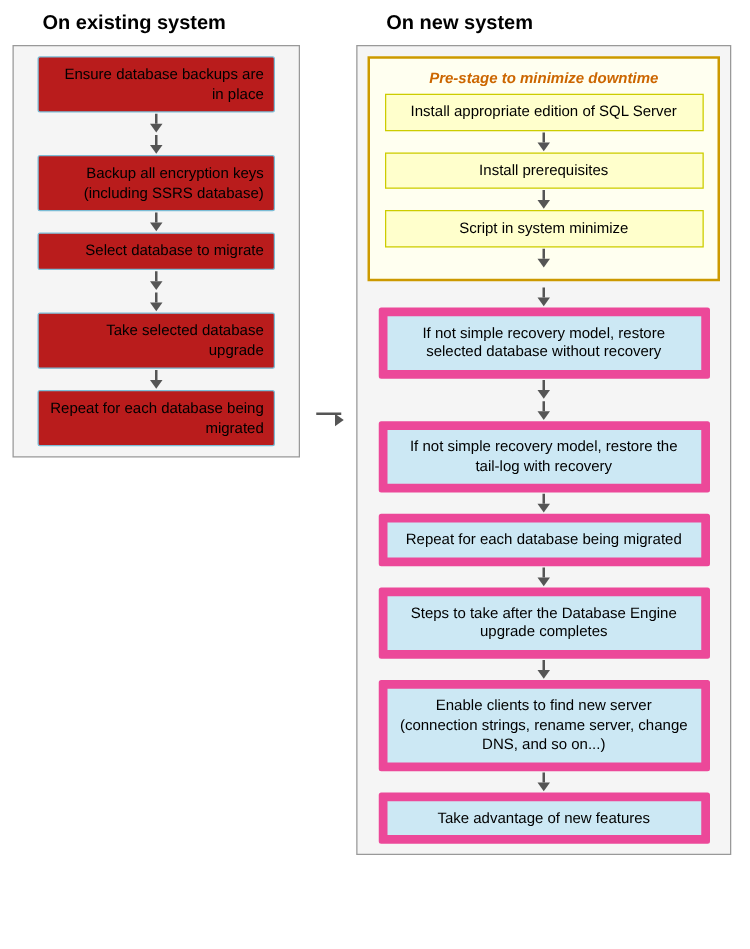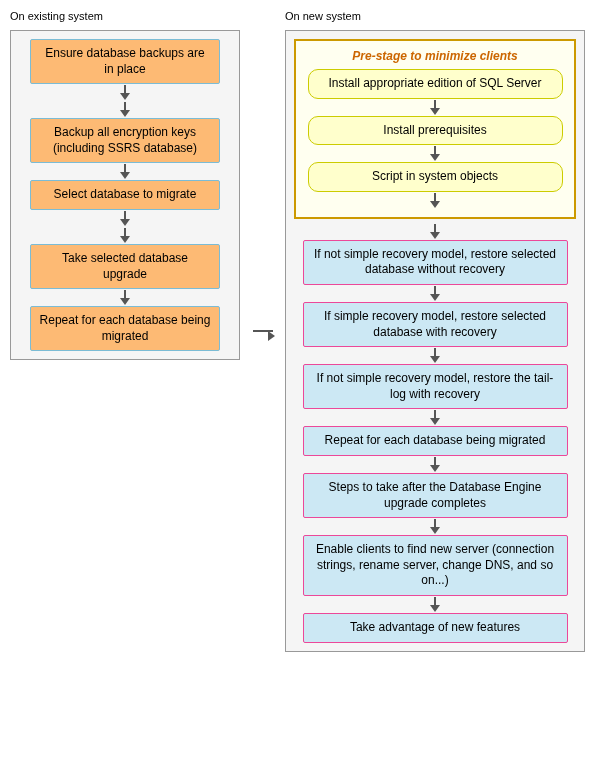--- a/index.html
+++ b/index.html
@@ -21,40 +21,41 @@
       flex-direction: column;
       align-items: center;
     }
     .col-left {
       width: 230px;
     }
     .col-right {
       width: 300px;
     }
     .col-title {
-      font-size: 11px;
-      font-weight: normal;
+      font-size: 16px;
+      font-weight: bold;
       margin-bottom: 8px;
       align-self: flex-start;
+      margin-left: 24px;
     }
     .outer-box {
       border: 1px solid #999;
       padding: 8px;
       width: 100%;
       display: flex;
       flex-direction: column;
       align-items: center;
       background: #f5f5f5;
     }
     .box {
-      background: #fdba74;
+      background: #b91c1c;
       border: 1px solid #7bbcd5;
       border-radius: 2px;
       padding: 6px 8px;
-      text-align: center;
+      text-align: right;
       width: 190px;
       line-height: 1.3;
     }
     .arrow-with-line {
       display: flex;
       flex-direction: column;
       align-items: center;
       margin: 1px 0;
     }
     .arrow-with-line .line {
@@ -82,31 +83,31 @@
     .prestage-title {
       font-style: italic;
       font-weight: bold;
       font-size: 12px;
       color: #cc6600;
       margin-bottom: 6px;
       text-align: center;
     }
     .box-right {
       background: #cce8f4;
-      border: 1px solid #ec4899;
+      border: 7px solid #ec4899;
       border-radius: 2px;
       padding: 6px 8px;
       text-align: center;
       width: 265px;
       line-height: 1.3;
     }
     .box-right-yellow {
       background: #ffffcc;
       border: 1px solid #cccc00;
-      border-radius: 10px;
+      border-radius: 0;
       padding: 6px 8px;
       text-align: center;
       width: 255px;
       line-height: 1.3;
     }
   </style>
 </head>
 <body>
 
 <div class="diagram">
@@ -157,54 +158,53 @@
   <div style="display:flex; flex-direction:column; align-items:center; justify-content:center; margin-top: 320px; width: 25px;">
     <div style="width:20px; height:1.5px; background:#555;"></div>
     <div style="width:0; height:0; border-top:5px solid transparent; border-bottom:5px solid transparent; border-left:7px solid #555; margin-top:-1px; margin-left:18px;"></div>
   </div>
 
   <div class="column col-right">
     <div class="col-title">On new system</div>
     <div class="outer-box">
 
       <div class="prestage-box">
-        <div class="prestage-title">Pre-stage to minimize clients</div>
+        <div class="prestage-title">Pre-stage to minimize downtime</div>
 
         <div class="box-right-yellow">Install appropriate edition of SQL Server</div>
         <div class="arrow-with-line">
             <div class="line"></div>
             <div class="head"></div>
           </div>
 
         <div class="box-right-yellow">Install prerequisites</div>
         <div class="arrow-with-line">
             <div class="line"></div>
             <div class="head"></div>
           </div>
 
-        <div class="box-right-yellow">Script in system objects</div>
+        <div class="box-right-yellow">Script in system minimize</div>
         <div class="arrow-with-line">
             <div class="line"></div>
             <div class="head"></div>
           </div>
 
       </div>
 
       <div class="arrow-with-line">
           <div class="line"></div>
           <div class="head"></div>
         </div>
 
       <div class="box-right">If not simple recovery model, restore selected database without recovery</div>
       <div class="arrow-with-line">
           <div class="line"></div>
           <div class="head"></div>
         </div>
 
-      <div class="box-right">If simple recovery model, restore selected database with recovery</div>
       <div class="arrow-with-line">
           <div class="line"></div>
           <div class="head"></div>
         </div>
 
       <div class="box-right">If not simple recovery model, restore the tail-log with recovery</div>
       <div class="arrow-with-line">
           <div class="line"></div>
           <div class="head"></div>
         </div>

